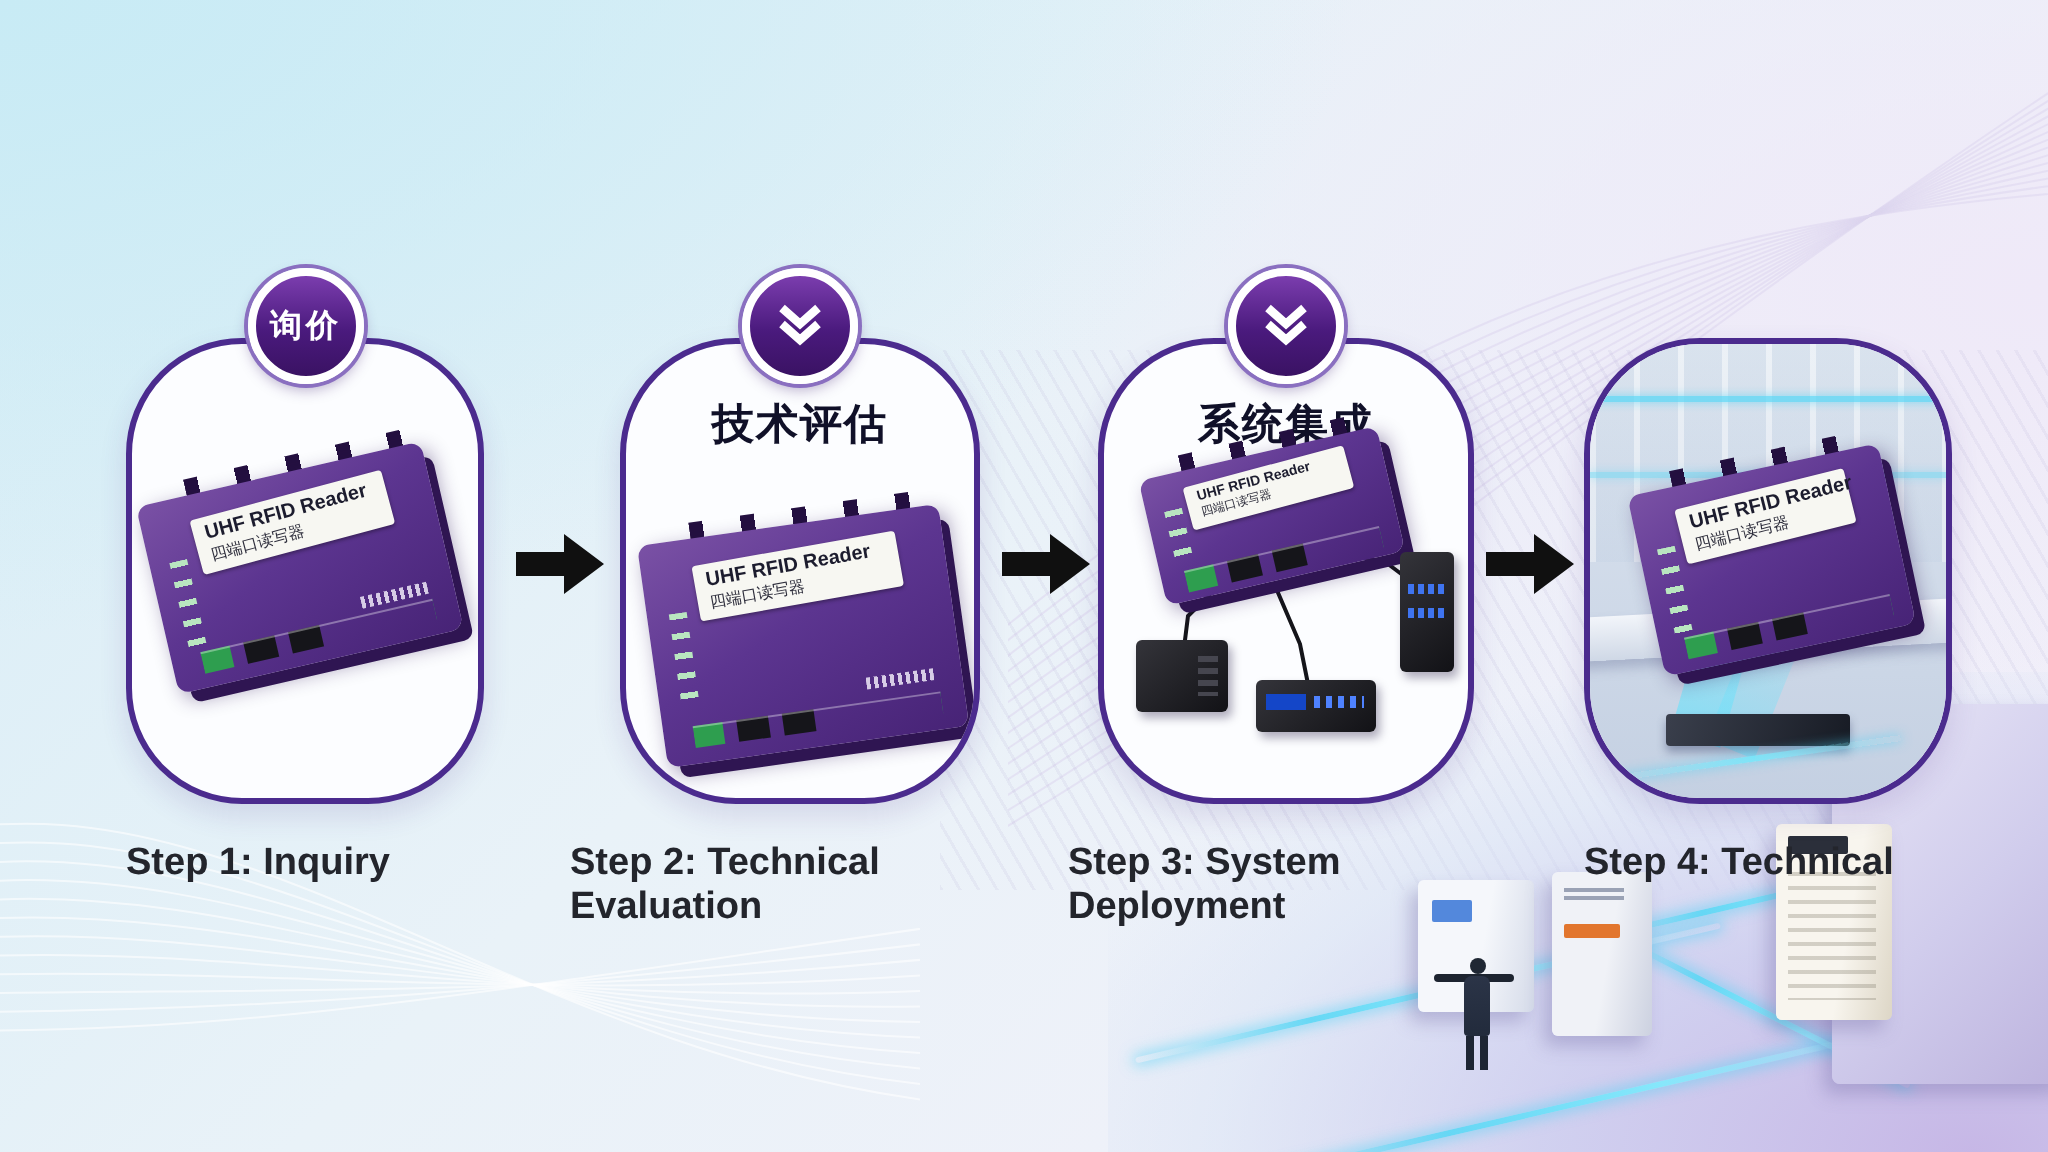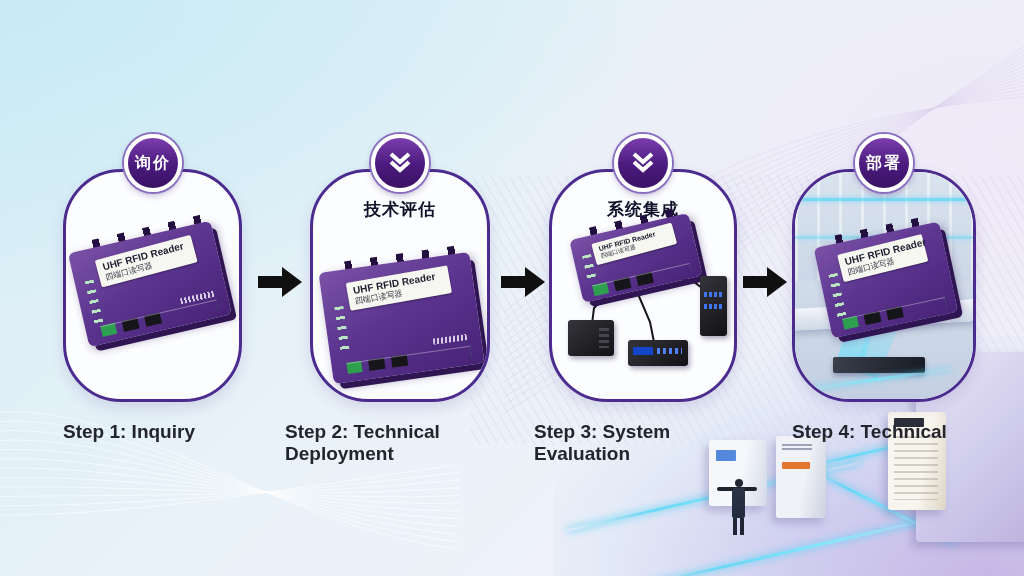--- a/index.html
+++ b/index.html
@@ -61,21 +61,21 @@
   
   .card { position:absolute; top:169px; height:233px; background:#fcfdff;
     border:3px solid #4b2b8e; border-radius:58px; overflow:hidden;
     box-shadow:0 6px 14px rgba(80,50,140,.14); }
   .card1 { left:63px;  width:179px; }
   .card2 { left:310px; width:180px; }
   .card3 { left:549px; width:188px; }
   .card4 { left:792px; width:184px; padding:0; }
 
   .card-title { position:absolute; left:0; right:0; top:26px; text-align:center;
-    font-size:17px; font-weight:700; color:#101028; letter-spacing:1px; }
+    font-size:21px; font-weight:700; color:#101028; letter-spacing:1px; }
 
   
   .badge { position:absolute; top:134px; width:58px; height:58px; border-radius:50%;
     background:linear-gradient(180deg,#7b3dae 0%, #4a1a7d 55%, #3a1263 100%);
     border:4px solid #ffffff;
     box-shadow:0 0 0 2px #8a6fc0, 0 3px 7px rgba(60,30,110,.35);
     display:flex; align-items:center; justify-content:center; z-index:5; }
   .badge .badge-text { color:#fff; font-size:16px; font-weight:700; letter-spacing:2px; white-space:nowrap; }
   .badge1 { left:124px;font-family:Liberation Serif, serif; } .badge2 { left:371px; } .badge3 { left:614px; } .badge4 { left:855px; }
 
@@ -298,32 +298,29 @@
       <path d="M6 4 L15 12 L24 4" fill="none" stroke="#ffffff" stroke-width="4.2"></path>
       <path d="M6 12 L15 20 L24 12" fill="none" stroke="#ffffff" stroke-width="4.2"></path>
     </svg>
   </div>
   <div class="badge badge3">
     <svg width="30" height="26" viewBox="0 0 30 26">
       <path d="M6 4 L15 12 L24 4" fill="none" stroke="#ffffff" stroke-width="4.2"></path>
       <path d="M6 12 L15 20 L24 12" fill="none" stroke="#ffffff" stroke-width="4.2"></path>
     </svg>
   </div>
-  <div class="badge badge4">
-    <span class="badge-text">部署</span>
-  </div>
 
   <svg class="flow-arrow arrow1" viewBox="0 0 48 40">
     <polygon points="2,14 26,14 26,5 46,20 26,35 26,26 2,26" fill="#101010"></polygon>
   </svg>
   <svg class="flow-arrow arrow2" viewBox="0 0 48 40">
     <polygon points="2,14 26,14 26,5 46,20 26,35 26,26 2,26" fill="#101010"></polygon>
   </svg>
   <svg class="flow-arrow arrow3" viewBox="0 0 48 40">
     <polygon points="2,14 26,14 26,5 46,20 26,35 26,26 2,26" fill="#101010"></polygon>
   </svg>
 
   <div class="step-label label1">Step 1: Inquiry</div>
-  <div class="step-label label2">Step 2: Technical Deployment</div>
-  <div class="step-label label3">Step 3: System Evaluation</div>
+  <div class="step-label label2">Step 2: Technical Evaluation</div>
+  <div class="step-label label3">Step 3: System Deployment</div>
   <div class="step-label label4">Step 4: Technical</div>
 
 </div>
 
 </body></html>

